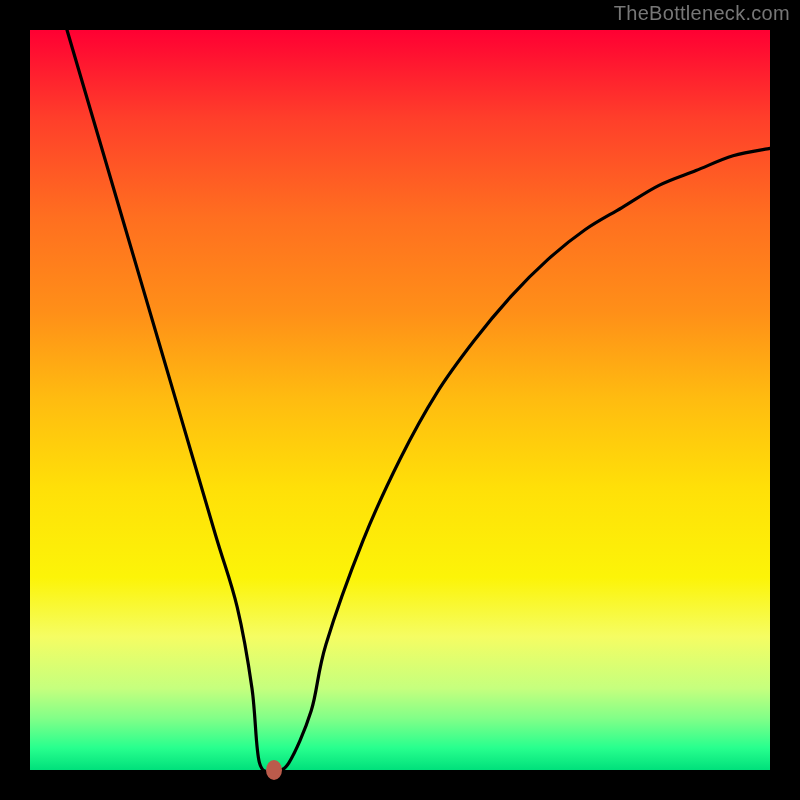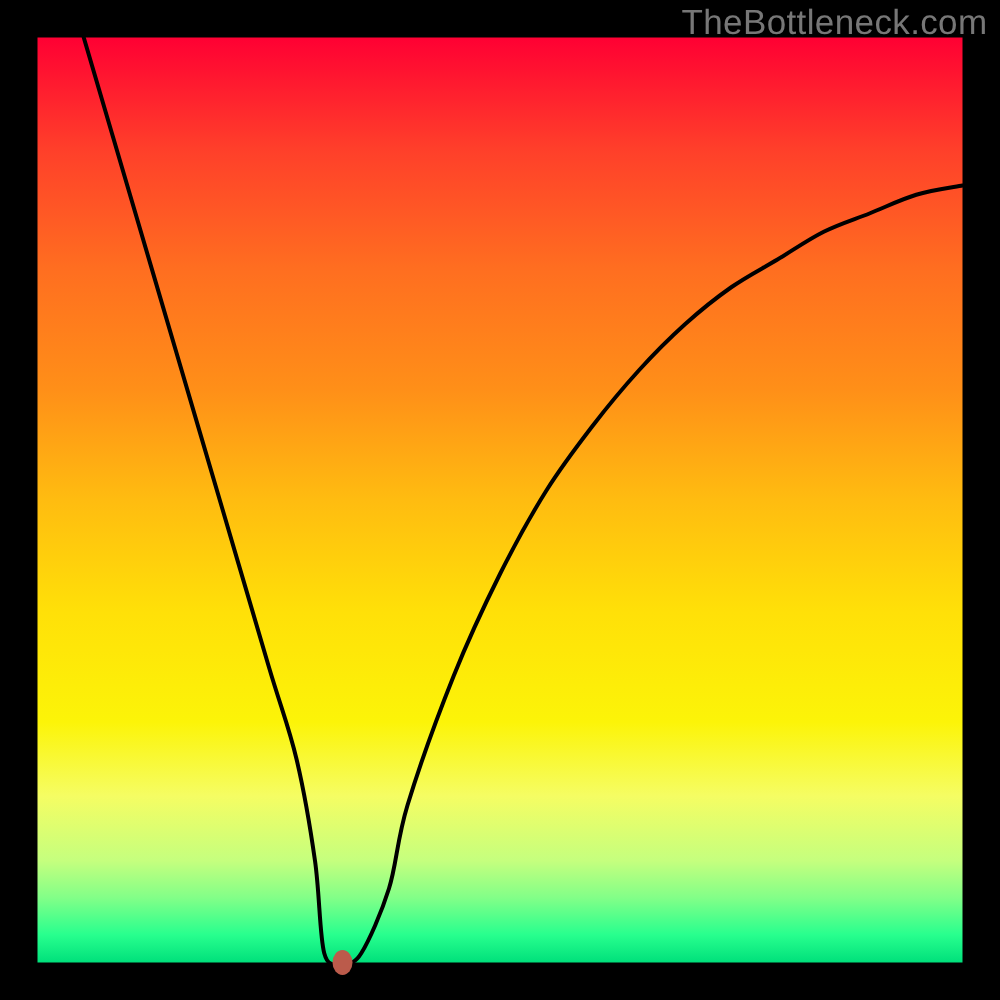--- a/index.html
+++ b/index.html
@@ -37,21 +37,21 @@
       #82ff88 93%,
       #28ff8e 97%,
       #00e07b 100%
     );
   }
   .watermark {
     position: absolute;
     top: 2px;
     right: 10px;
     color: #777;
-    font-size: 28px;
+    font-size: 20px;
     font-weight: 500;
     letter-spacing: 0.3px;
   }
   svg.curve {
     position: absolute;
     left: 0;
     top: 0;
     width: 740px;
     height: 740px;
     overflow: visible;

